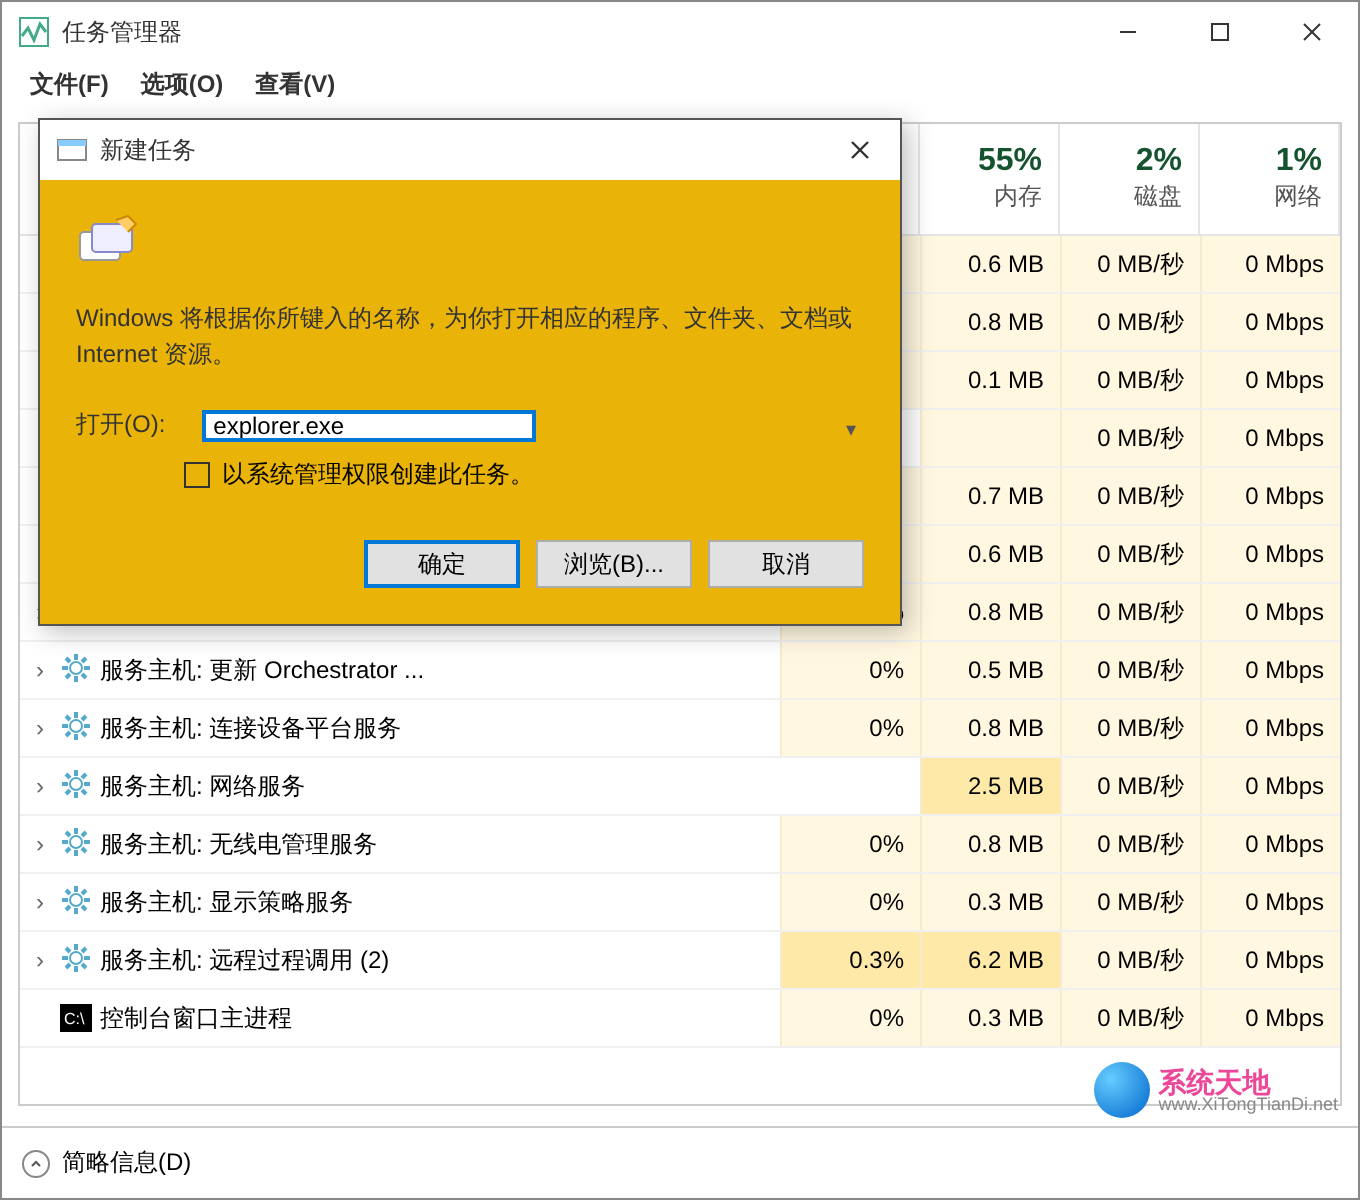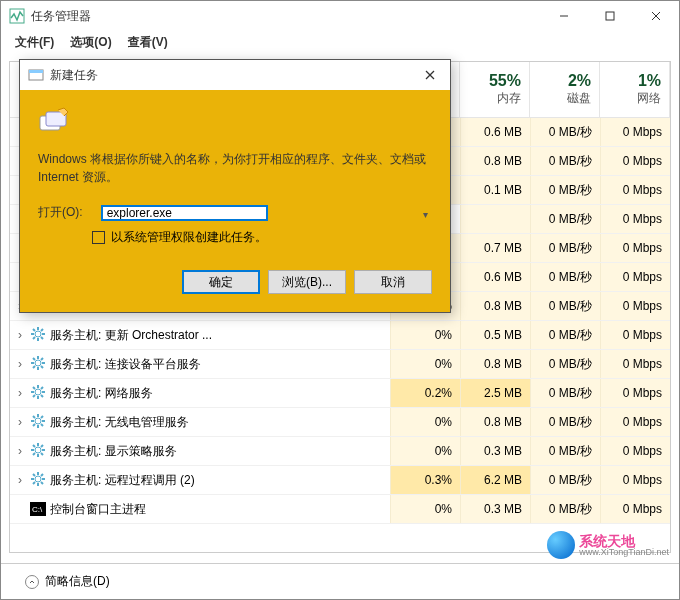--- a/index.html
+++ b/index.html
@@ -22,21 +22,21 @@
 .th-mem { width: 70px; }
 .th-disk { width: 70px; }
 .th-net { width: 70px; }
 .tbody { }
 .trow { display: flex; height: 29px; align-items: center; border-bottom: 1px solid #f0f0f0; }
 .trow .cname { flex: 1; display: flex; align-items: center; padding-left: 4px; gap: 4px; overflow: hidden; white-space: nowrap; }
 .trow .cell { width: 70px; text-align: right; padding-right: 8px; background: #fff7e0; height: 100%; display: flex; align-items: center; justify-content: flex-end; border-left: 1px solid #f5ecd0; }
 .trow .cell.hot { background: #ffe9a8; }
 .expand { width: 12px; text-align: center; color: #666; }
 .gear-icon { width: 16px; height: 16px; }
-.statusbar { height: 36px; border-top: 1px solid #ccc; display: flex; align-items: center; padding: 0 24px; gap: 6px; position: absolute; bottom: 0; left: 0; right: 0; background: #fff; }
+.statusbar { height: 36px; border-top: 1px solid #ccc; display: flex; align-items: center; padding: 0 10px; gap: 6px; position: absolute; bottom: 0; left: 0; right: 0; background: #fff; }
 .statusbar .chev { width: 14px; height: 14px; border: 1px solid #888; border-radius: 50%; display: flex; align-items: center; justify-content: center; font-size: 10px; }
 .dialog { position: absolute; left: 18px; top: 58px; width: 432px; background: #eab308; border: 1px solid #555; box-shadow: 3px 3px 12px rgba(0,0,0,0.25); z-index: 10; }
 .dlg-titlebar { height: 30px; display: flex; align-items: center; padding-left: 8px; background: #fff; }
 .dlg-titlebar .dicon { width: 16px; height: 16px; margin-right: 6px; }
 .dlg-titlebar .dtitle { flex: 1; color: #333; font-size: 12px; }
 .dlg-close { width: 40px; height: 30px; display: flex; align-items: center; justify-content: center; }
 .dlg-body { padding: 16px 18px 18px 18px; }
 .dlg-row1 { display: flex; gap: 12px; margin-bottom: 18px; flex-direction: column; }
 .dlg-desc { color: #333; line-height: 1.5; flex: 1; }
 .dlg-row2 { display: flex; align-items: center; gap: 18px; margin-bottom: 8px; }
@@ -251,21 +251,20 @@
                   <line x1="1" y1="8" x2="4" y2="8"></line>
                   <line x1="12" y1="8" x2="15" y2="8"></line>
                   <line x1="3" y1="3" x2="5" y2="5"></line>
                   <line x1="11" y1="11" x2="13" y2="13"></line>
                   <line x1="13" y1="3" x2="11" y2="5"></line>
                   <line x1="5" y1="11" x2="3" y2="13"></line>
                 </g>
               </svg></span>
             <span>服务主机: 网络服务</span>
           </div>
-          <div class="cell hot">0.2%</div>
           <div class="cell hot">2.5 MB</div>
           <div class="cell">0 MB/秒</div>
           <div class="cell">0 Mbps</div>
         </div>
         <div class="trow">
           <div class="cname">
             <span class="expand">›</span>
             <span><svg class="gear-icon" viewBox="0 0 16 16">
                 <circle cx="8" cy="8" r="3" fill="#fff" stroke="#5ac"></circle>
                 <g stroke="#5ac" stroke-width="2">

